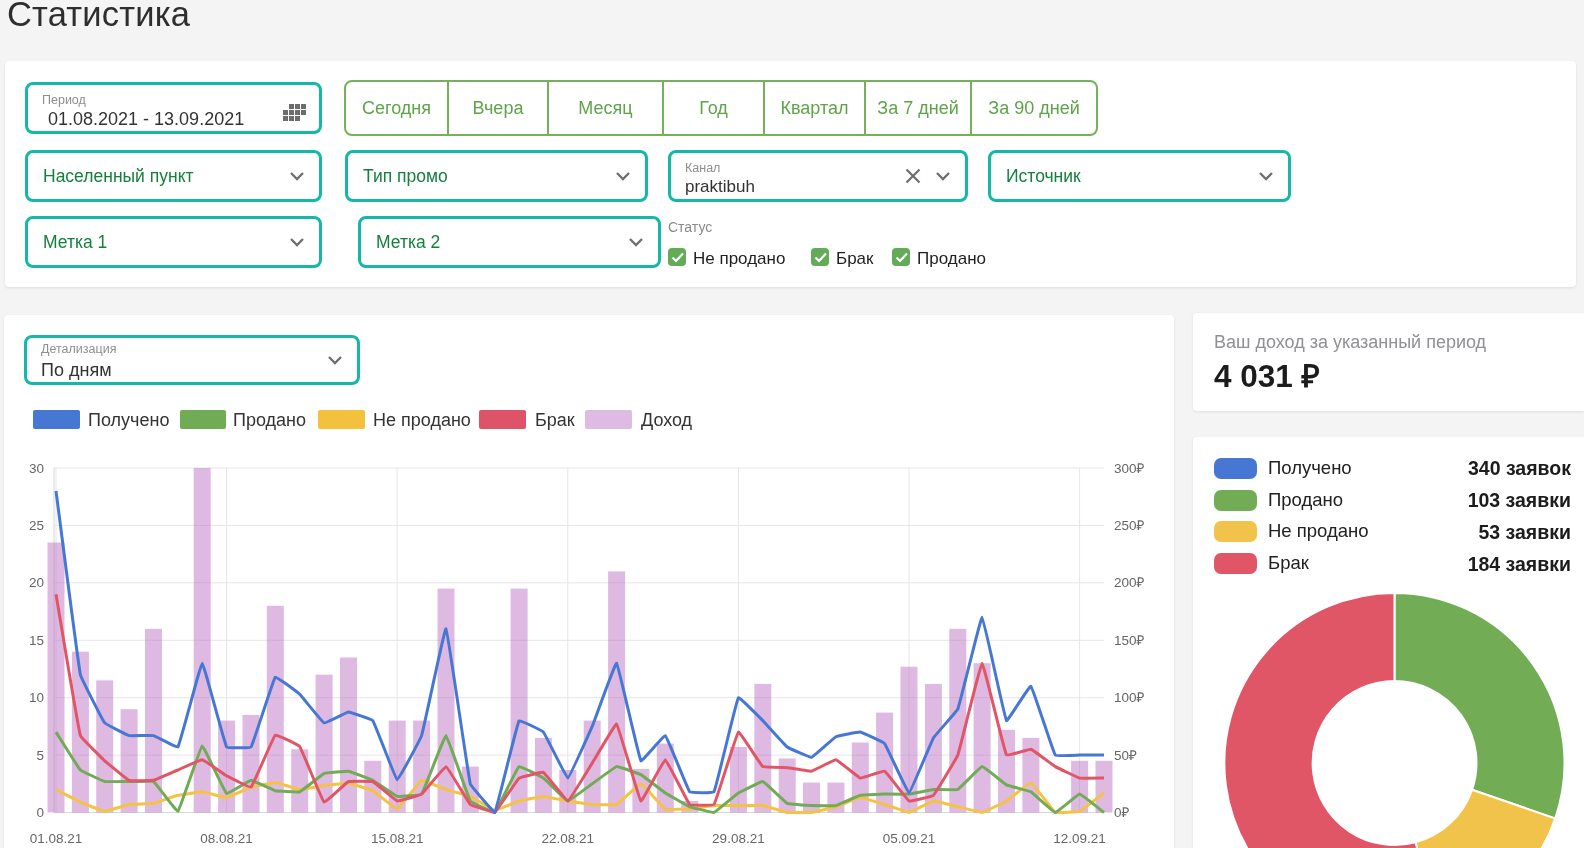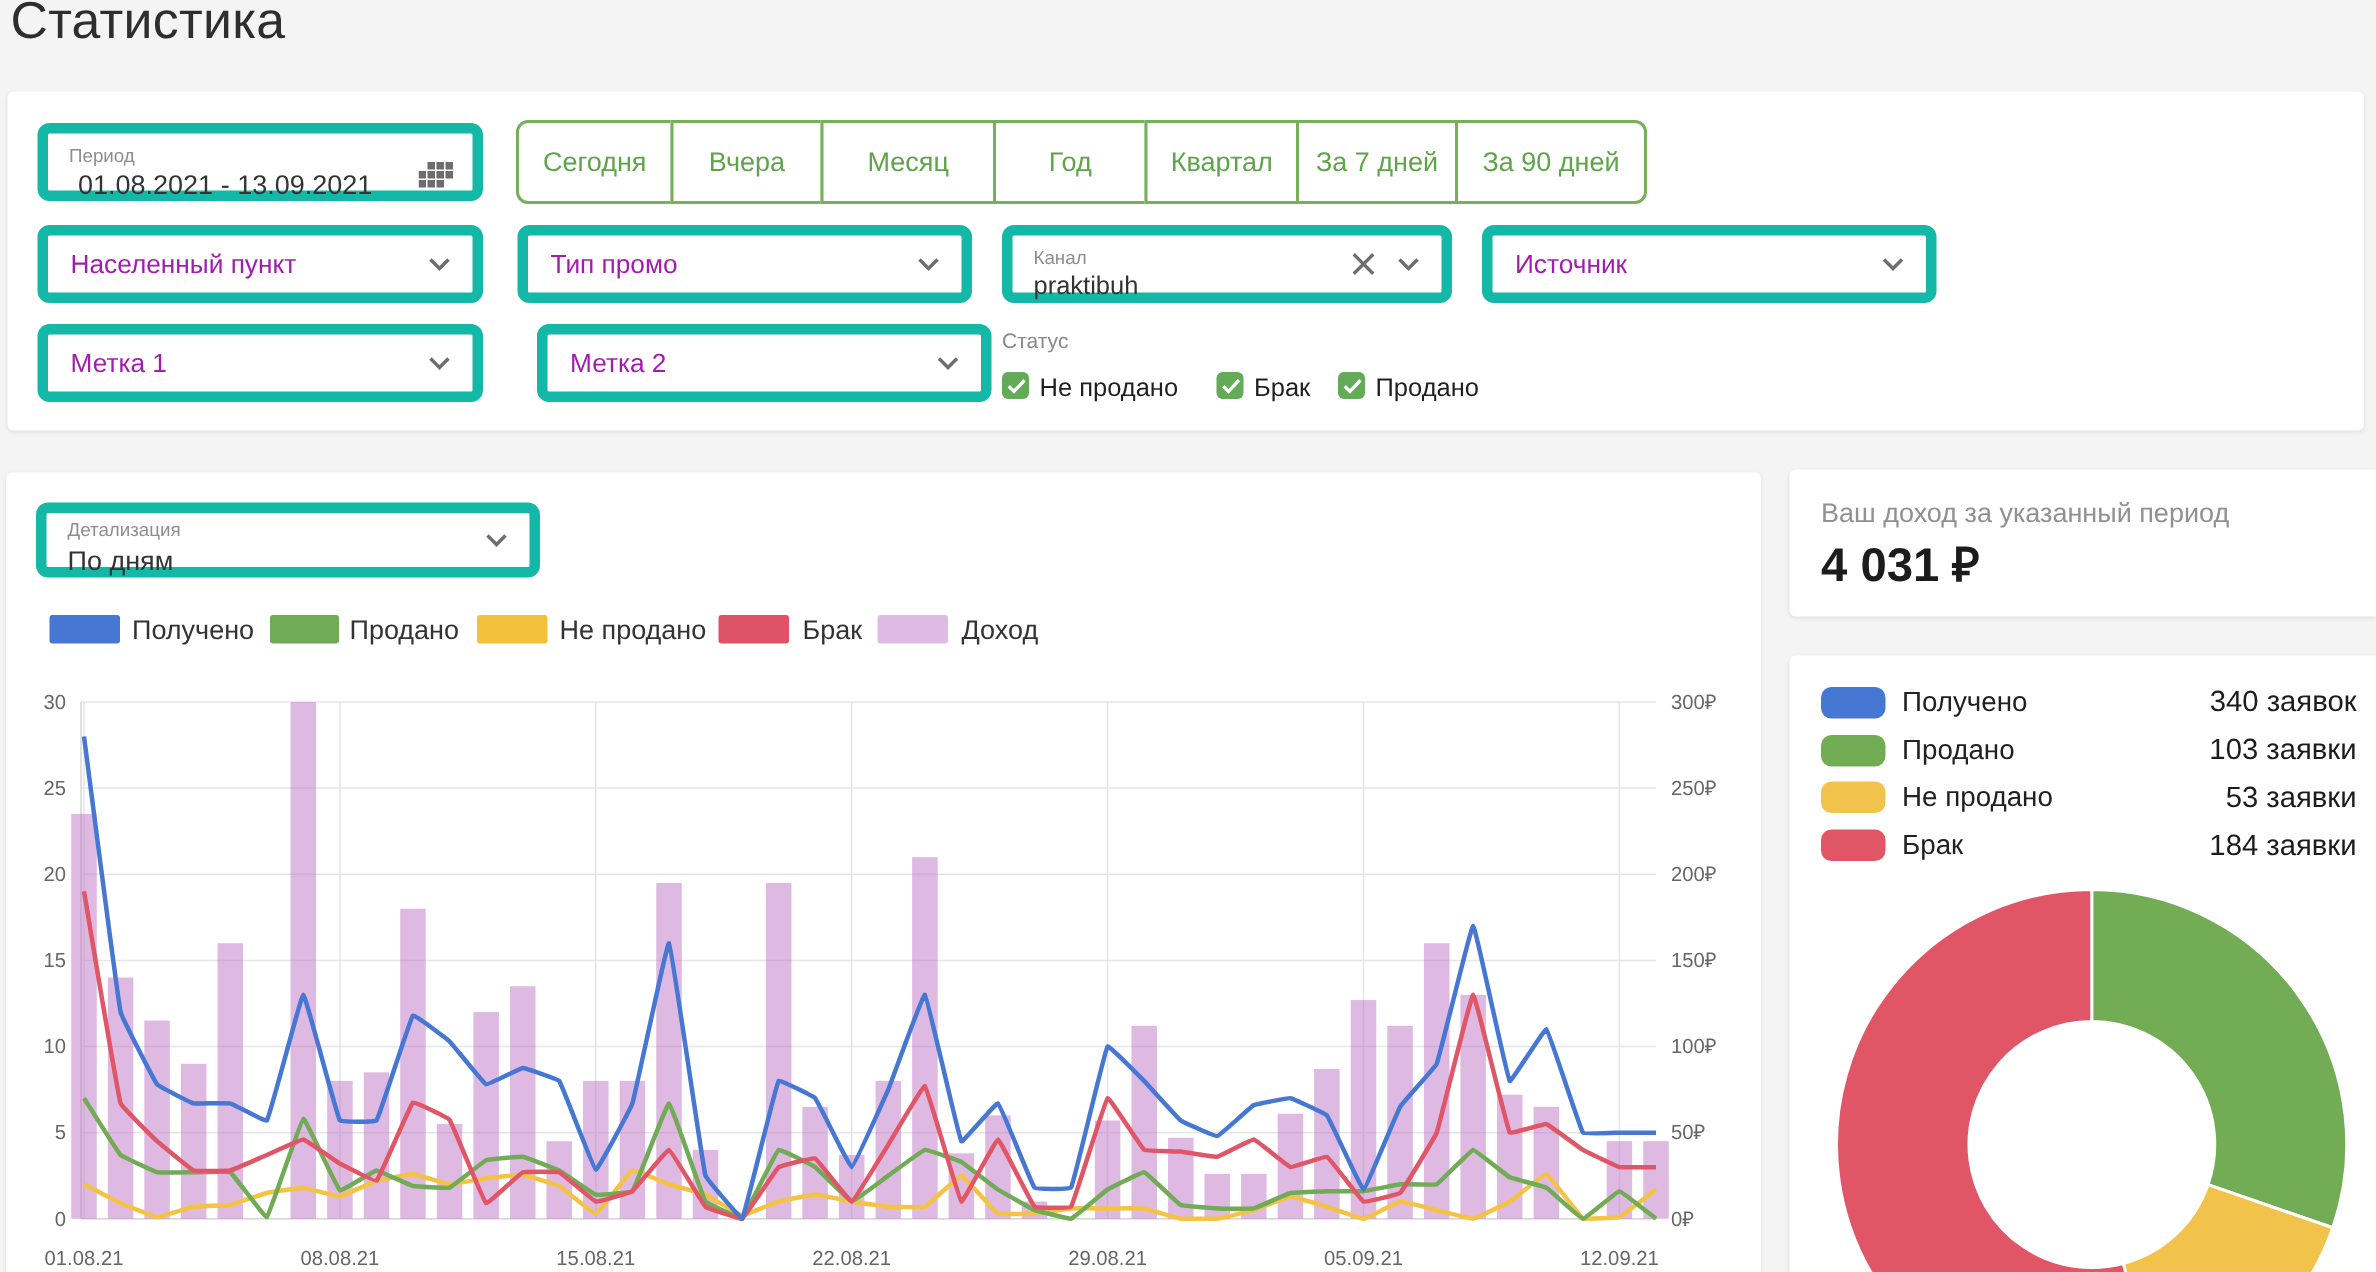--- a/index.html
+++ b/index.html
@@ -1,32 +1,32 @@
 <!DOCTYPE html>
 <html><head><meta charset="utf-8"><style>
 *{margin:0;padding:0;box-sizing:border-box}
 html,body{width:1584px;height:848px;background:#f4f4f4;font-family:"Liberation Sans",sans-serif;overflow:hidden;position:relative}
 .panel{position:absolute;background:#fff;border-radius:4px;box-shadow:0 1px 3px rgba(0,0,0,0.09)}
 h1{position:absolute;left:7px;top:-5px;font-size:34.5px;font-weight:400;color:#2e2e2e;letter-spacing:0.2px}
-.field{position:absolute;background:#fff;border:7px solid #14b8a6;border-radius:8px}
+.field{position:absolute;background:#fff;border:3px solid #14b8a6;border-radius:8px}
 .flabel{position:absolute;left:14px;top:8px;font-size:12.5px;color:#8e8e8e}
 .fvalue{position:absolute;left:14px;top:24px;font-size:18px;color:#333}
-.pholder{position:absolute;left:15px;top:0;height:100%;display:flex;align-items:center;font-size:17.5px;color:#a21caf}
+.pholder{position:absolute;left:15px;top:0;height:100%;display:flex;align-items:center;font-size:17.5px;color:#15803d}
 .chev{position:absolute;right:15px;top:50%;width:14px;height:14px;margin-top:-7px}
 .btn{height:56px;border:2px solid #76b05a;margin-left:-2px;display:flex;align-items:center;justify-content:center;font-size:18px;color:#5ea449;background:#fff}
 .btn:first-child{margin-left:0;border-radius:8px 0 0 8px}
 .btn:last-child{border-radius:0 8px 8px 0}
 .cbox{position:absolute;width:18px;height:18px;border-radius:4px;background:#63ab57}
 .cbox svg{position:absolute;left:2.5px;top:3px}
 .cblab{position:absolute;font-size:17px;color:#1f1f1f}
 .lchip{position:absolute;height:19px;border-radius:2px}
 .llab{position:absolute;font-size:18px;color:#333}
 .rchip{position:absolute;left:1214px;width:43px;height:21px;border-radius:7px}
 .rlab{position:absolute;left:1268px;font-size:18.5px;color:#212121}
-.rval{position:absolute;right:13px;font-size:19.5px;font-weight:normal;color:#1c1c1c;text-align:right}
+.rval{position:absolute;right:13px;font-size:19.5px;font-weight:bold;color:#1c1c1c;text-align:right}
 .ax{font-size:13.5px;fill:#666}
 #chart{position:absolute;left:0;top:440px}
 #donut{position:absolute;left:1200px;top:580px}
 </style></head>
 <body>
 <h1>Статистика</h1>
 
 <div class="panel" style="left:5px;top:61px;width:1571px;height:226px"></div>
 
 <div class="field" style="left:25px;top:82px;width:297px;height:52px">

